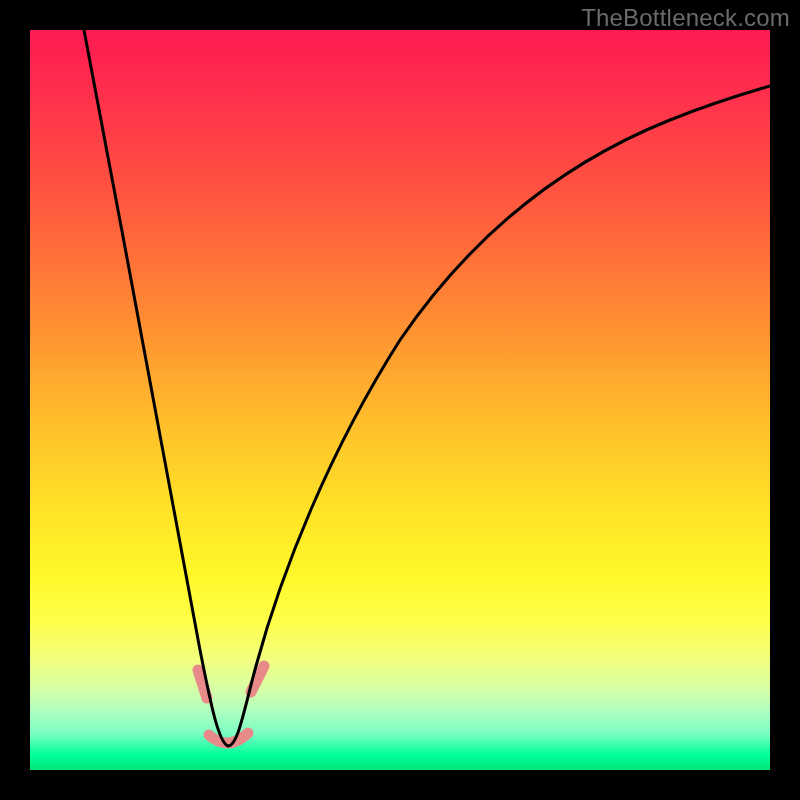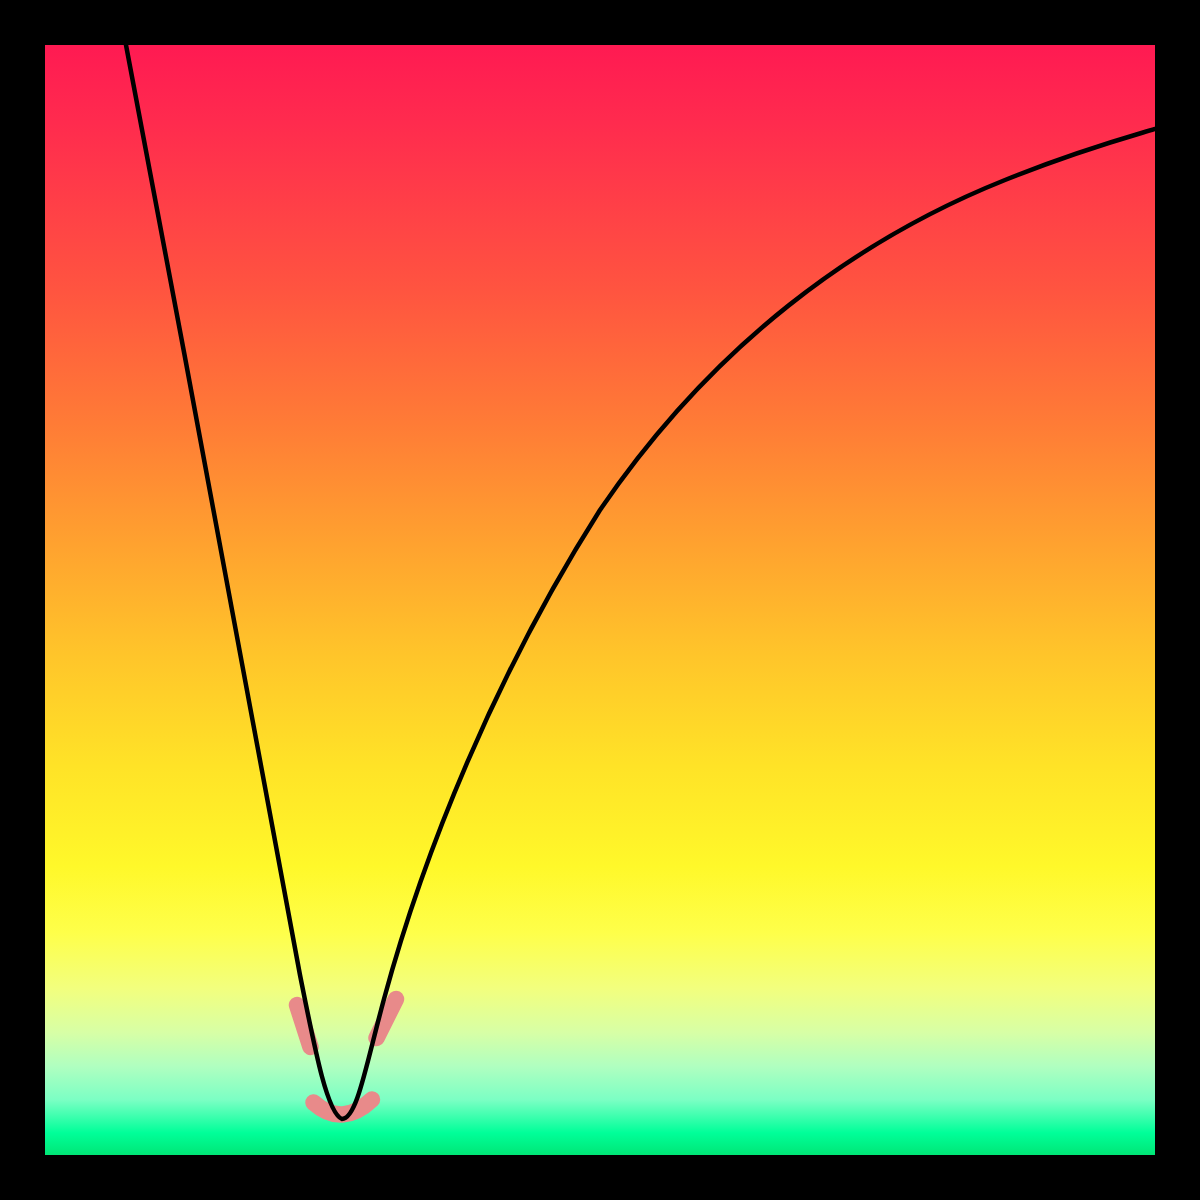--- a/index.html
+++ b/index.html
@@ -69,20 +69,21 @@
     fill: none;
     stroke: #e88a8a;
     stroke-width: 11;
     stroke-linecap: round;
   }
 </style>
 </head>
 <body>
 
 <div class="frame">
+  <div class="watermark">TheBottleneck.com</div>
   <div class="plot">
     <svg class="curve" viewBox="0 0 740 740">
 
       <path class="dash" d="M 168 640 L 177 668"></path>
       <path class="dash" d="M 221 662 L 234 636"></path>
       <path class="dash" d="M 179 705 Q 198 722 218 703"></path>
 
       <path class="main" d="M 54 0
                C 95 210, 140 470, 170 620
                C 180 670, 188 712, 198 716

